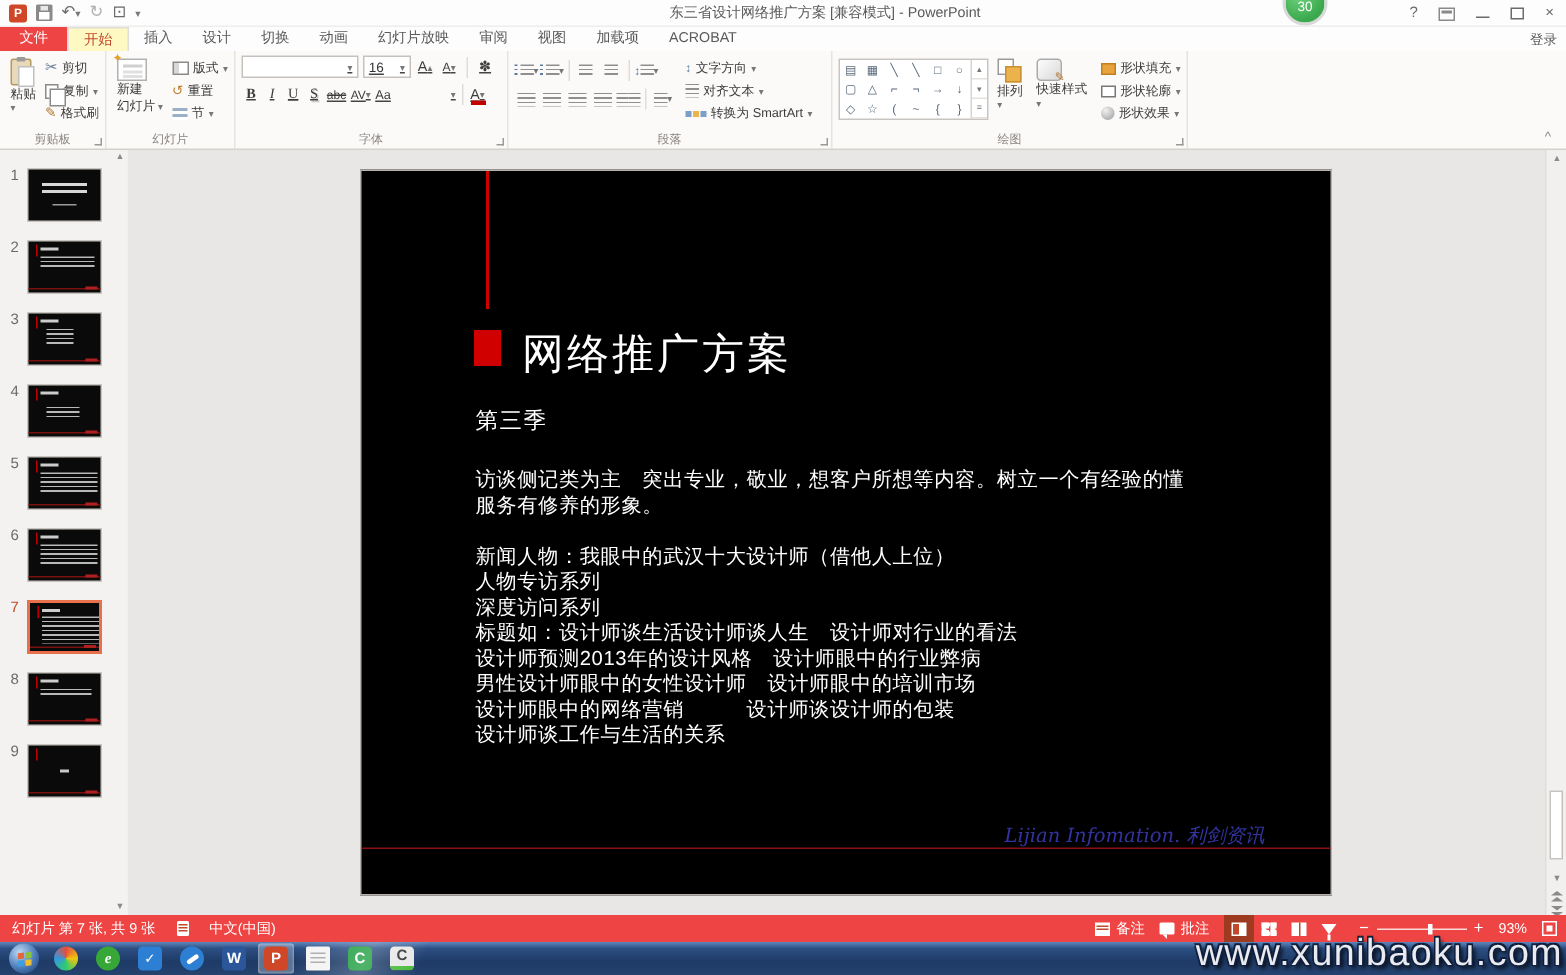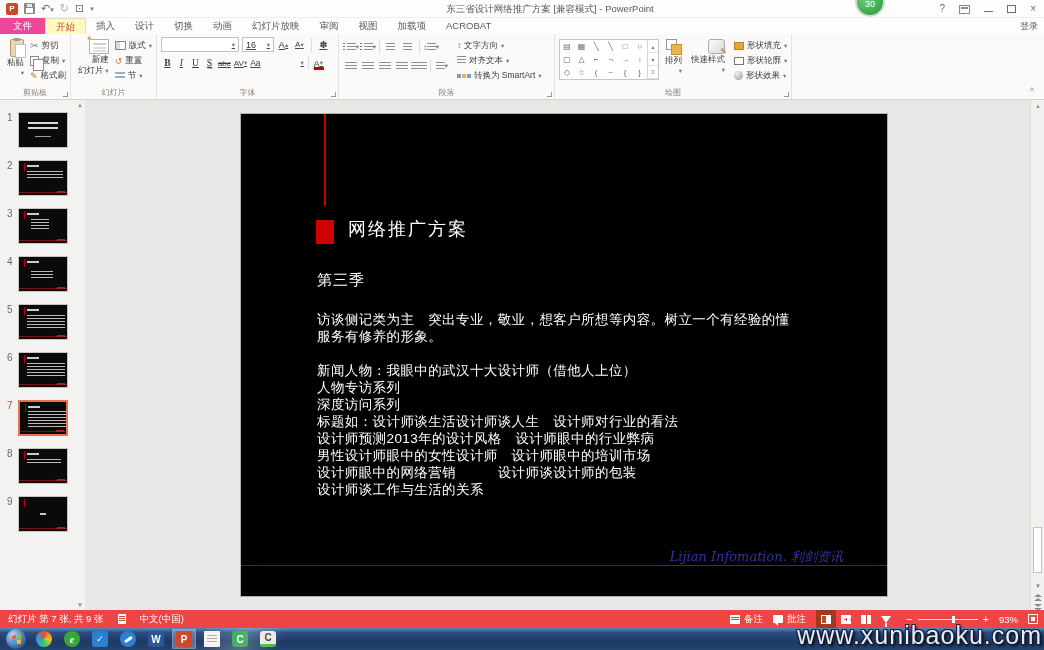--- a/index.html
+++ b/index.html
@@ -23,30 +23,30 @@
   .wc-ribbonopt { width:11px; height:9px; border:1px solid #8a8a8a; position:relative; }
   .wc-ribbonopt::before { content:""; position:absolute; left:1px; top:1px; right:1px; height:2px; background:#8a8a8a; }
   .wc-min { width:9px; height:8px; position:relative; }
   .wc-min::before { content:""; position:absolute; left:0; bottom:1px; width:9px; height:1px; background:#6b6b6b; }
   .wc-restore { width:9px; height:8px; border:1px solid #6b6b6b; position:relative; background:#fff; }
   .wc-restore::before { content:""; position:absolute; left:2px; top:-3px; width:8px; height:7px; border:1px solid #6b6b6b; z-index:-1; }
 
   
   .tabrow { position:absolute; left:0; top:18px; width:1044px; height:16px; background:#fdfdfd; display:flex; align-items:flex-end; }
   .tab { height:16px; line-height:16px; padding:0 10px; font-size:9.5px; color:#5a5a5a; white-space:nowrap; }
-  .tab.file { background:#ec4899; color:#fff; padding:0 13px; }
+  .tab.file { background:#ef4444; color:#fff; padding:0 13px; }
   .tab.active { background:#fef9c3; color:#C14A2B; border:1px solid #e0ddd9; border-bottom:none; }
   .signin { position:absolute; right:6px; bottom:1px; font-size:9px; color:#5a5a5a; }
 
   
   .ribbon { position:absolute; left:0; top:34px; width:1044px; height:66px; background:#fbfaf9; border-bottom:1px solid #d5d2cd; display:flex; }
   .rgroup { position:relative; height:100%; padding:3px 4px 13px 4px; border-right:1px solid #e6e3df; display:flex; gap:3px; }
   .glabel { position:absolute; bottom:1px; left:0; right:0; text-align:center; font-size:8px; color:#8a8580; }
   .dlg { position:absolute; right:2px; bottom:2px; width:5px; height:5px; border-right:1px solid #9a9a9a; border-bottom:1px solid #9a9a9a; }
-  .bigbtn { display:flex; flex-direction:column; align-items:flex-end; justify-content:flex-start; gap:1px; padding:2px 3px; font-size:8.5px; color:#3c3c3c; text-align:center; line-height:1.15; }
+  .bigbtn { display:flex; flex-direction:column; align-items:flex-start; justify-content:flex-start; gap:1px; padding:2px 3px; font-size:8.5px; color:#3c3c3c; text-align:center; line-height:1.15; }
   .smallcol { display:flex; flex-direction:column; justify-content:flex-start; gap:2px; padding-top:2px; }
   .sbtn { display:flex; align-items:center; gap:3px; font-size:8.5px; color:#3c3c3c; white-space:nowrap; height:13px; }
   .dd { font-size:6.5px; color:#777; }
   .ic { display:inline-flex; align-items:center; justify-content:center; }
   
   .ic-paste { width:14px; height:18px; background:#e8d9b8; border:1px solid #b09a60; border-radius:2px; position:relative; }
   .ic-paste::before { content:""; position:absolute; left:3px; top:-2px; width:6px; height:3px; background:#9a9a9a; border-radius:1px; }
   .ic-paste::after { content:""; position:absolute; left:4px; top:4px; width:9px; height:12px; background:#fff; border:1px solid #c0c0c0; }
   .ic-cut { font-size:10px; color:#6b7f9a; }
   .ic-copy { width:9px; height:10px; border:1px solid #8a8a8a; background:#fff; position:relative; }
@@ -122,21 +122,21 @@
   .mlines { position:absolute; left:8px; top:10px; background:repeating-linear-gradient(to bottom,#b8b8b8 0 1px,transparent 1px 3px); }
   .mdot { position:absolute; left:50%; top:16px; transform:translateX(-50%); width:6px; height:2px; background:#c8c8c8; }
   .panel-scroll { position:absolute; right:1px; top:0; width:7px; height:100%; }
   .panel-scroll .pup { position:absolute; top:2px; left:0; font-size:6px; color:#8a8a8a; }
   .panel-scroll .pdn { position:absolute; bottom:2px; left:0; font-size:6px; color:#8a8a8a; }
 
   .editor { flex:1; height:100%; background:#e9e7e5; position:relative; }
   .slide { position:absolute; left:155px; top:13px; width:648px; height:484px; background:#000; border:1px solid #b5b2ae; }
   .s-vline { position:absolute; left:83px; top:0; width:2px; height:92px; background:#CC0000; }
   .s-square { position:absolute; left:75px; top:106px; width:18px; height:24px; background:#D00000; }
-  .s-title { position:absolute; left:107px; top:103px; font-size:18px; color:#fff; letter-spacing:2px; white-space:nowrap; }
+  .s-title { position:absolute; left:107px; top:103px; font-size:28px; color:#fff; letter-spacing:2px; white-space:nowrap; }
   .s-sub { position:absolute; left:76px; top:157px; font-size:15px; color:#fff; letter-spacing:1px; }
   .s-body { position:absolute; left:76px; top:197px; width:566px; color:#fff; font-size:13.5px; line-height:17px; letter-spacing:0.4px; }
   .bline { min-height:17px; white-space:pre-wrap; }
   .s-fline { position:absolute; left:0; top:451px; width:100%; height:1px; background:#8a1212; }
   .s-ftext { position:absolute; right:44px; top:434px; font-size:13px; color:#3333A0; font-style:italic; font-family:"DejaVu Serif","Liberation Serif",serif; white-space:nowrap; }
 
   .vscroll { width:14px; height:100%; background:#f1f0ef; border-left:1px solid #e0ddd9; position:relative; }
   .vs-up { position:absolute; top:3px; left:0; width:14px; text-align:center; font-size:6px; color:#8a8a8a; }
   .vs-thumb { position:absolute; top:427px; left:2px; width:9px; height:46px; background:#fff; border:1px solid #c5c2be; }
   .vs-dn { position:absolute; top:483px; left:0; width:14px; text-align:center; font-size:6px; color:#8a8a8a; }

